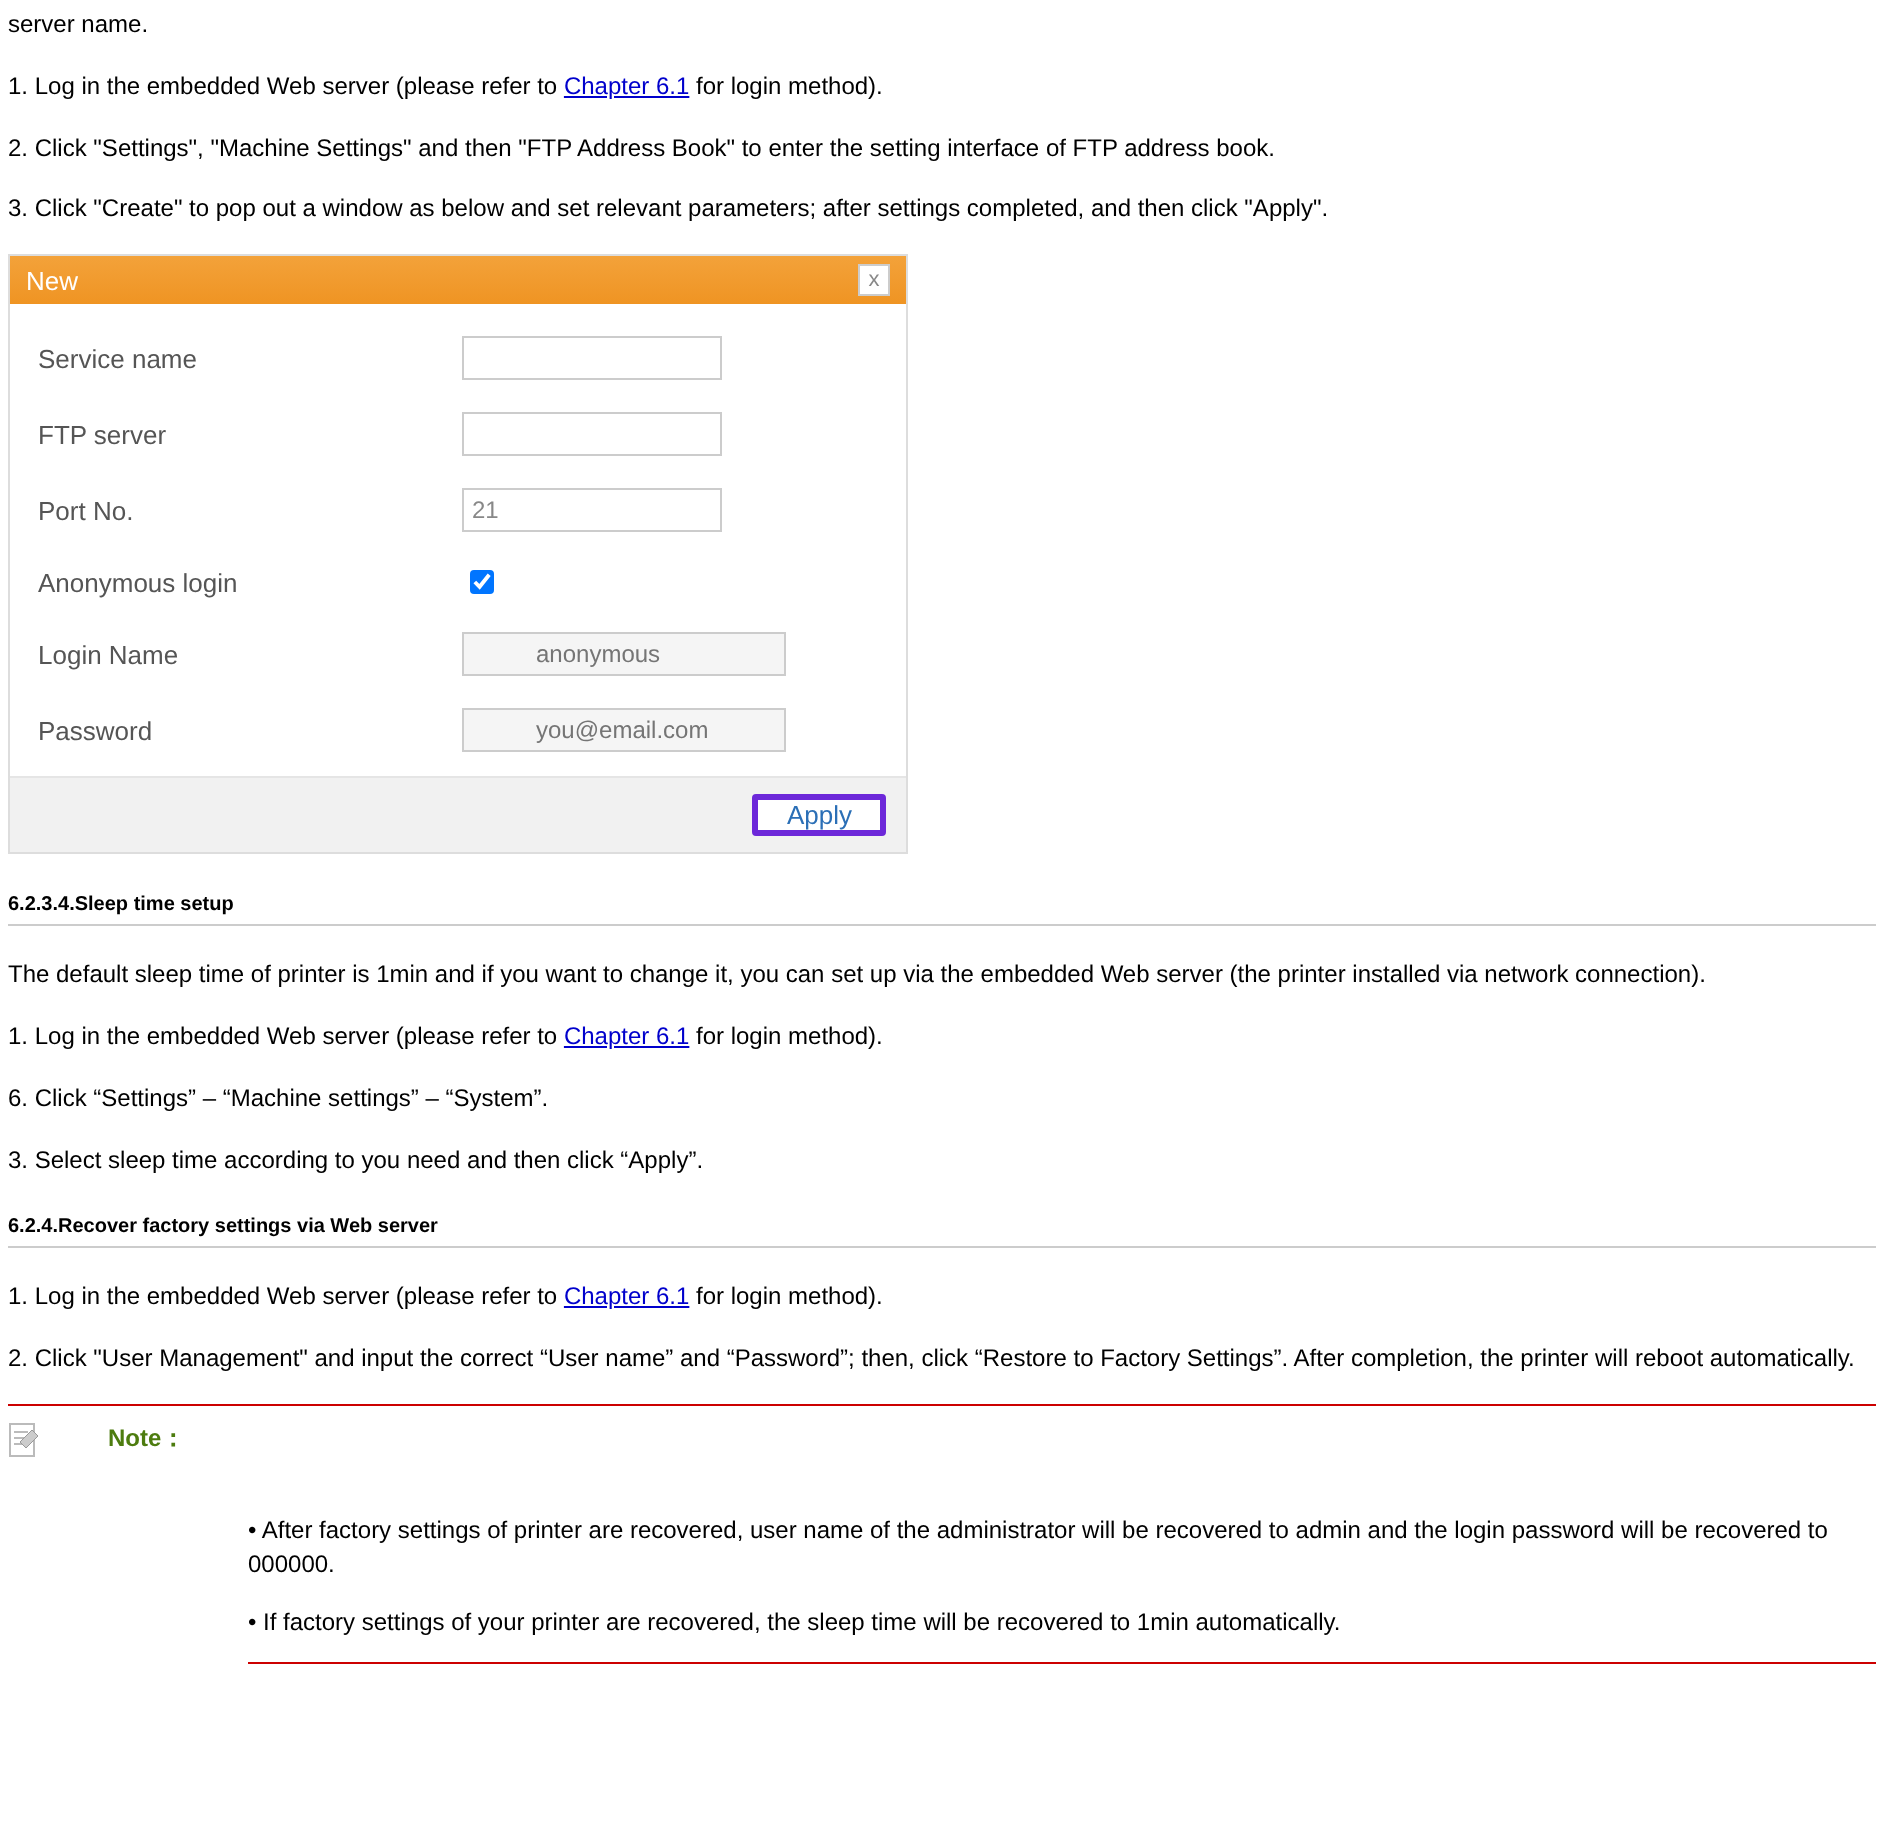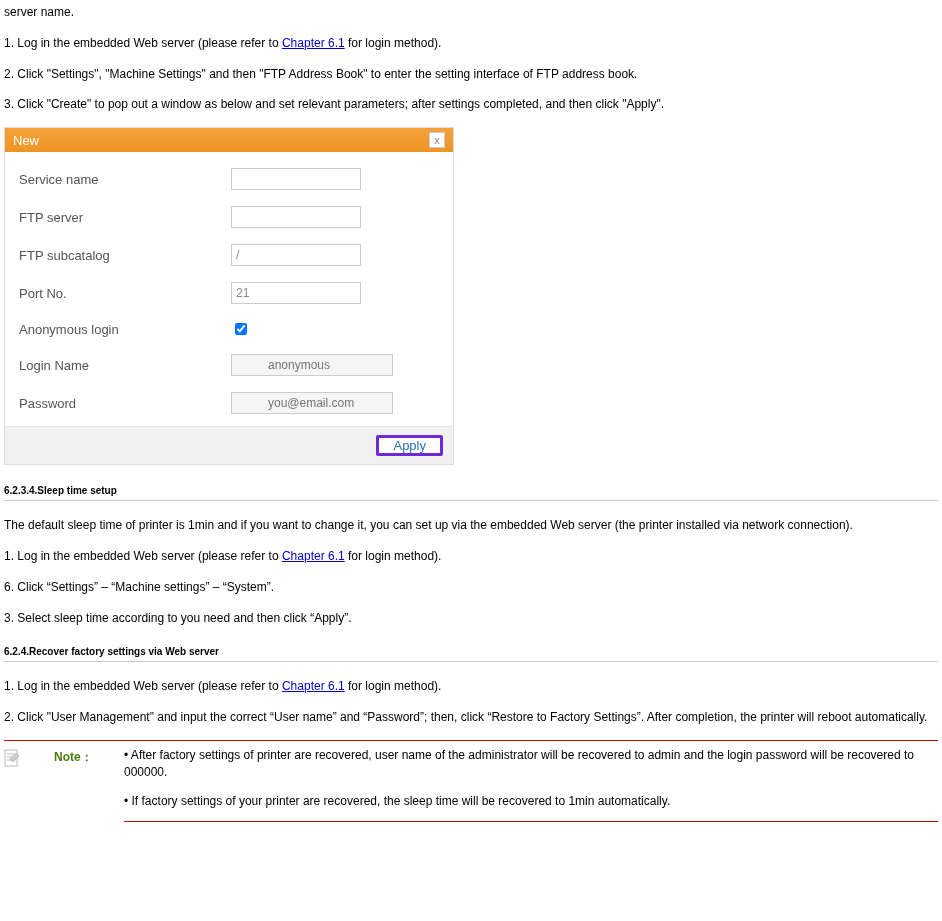--- a/index.html
+++ b/index.html
@@ -90,21 +90,21 @@
   }
   
   .note-wrap { margin-top: 10px; }
   .note-rule-red { border: none; border-top: 1px solid #cc0000; margin: 0; }
   .note-table {
     display: flex;
     padding: 6px 0 0 0;
   }
   .note-icon-col { width: 30px; padding-top: 2px; color: #888; font-size: 14px; }
   .note-label-col { width: 70px; color: #4d7c0f; font-weight: bold; padding-top: 2px; font-size: 12px; margin-left: 20px; }
-  .note-body-col { flex: 1; font-size: 12px; }
+  .note-body-col { flex: 1; font-size: 12px; margin-top: 48px; }
   .note-body-col p { margin: 0 0 12px 0; line-height: 1.4; }
 </style>
 </head>
 <body>
 
 <p>server name.</p>
 
 <p>
   <span>1. Log in the embedded Web server (please refer to </span><a class="link" href="#">Chapter 6.1</a><span> for login method).</span>
 </p>
@@ -118,24 +118,20 @@
     <span class="dlg-close">x</span>
   </div>
   <div class="dlg-body">
     <div class="dlg-row">
       <span class="dlg-label">Service name</span>
       <input class="dlg-input" style="">
     </div>
     <div class="dlg-row">
       <span class="dlg-label">FTP server</span>
       <input class="dlg-input" style="">
-    </div>
-    <div class="dlg-row">
-      <span class="dlg-label">FTP subcatalog</span>
-      <input class="dlg-input" value="/" style="">
     </div>
     <div class="dlg-row">
       <span class="dlg-label">Port No.</span>
       <input class="dlg-input" value="21" style="">
     </div>
     <div class="dlg-row">
       <span class="dlg-label">Anonymous login</span>
       <input type="checkbox" class="dlg-check" checked="" style="">
     </div>
     <div class="dlg-row">

